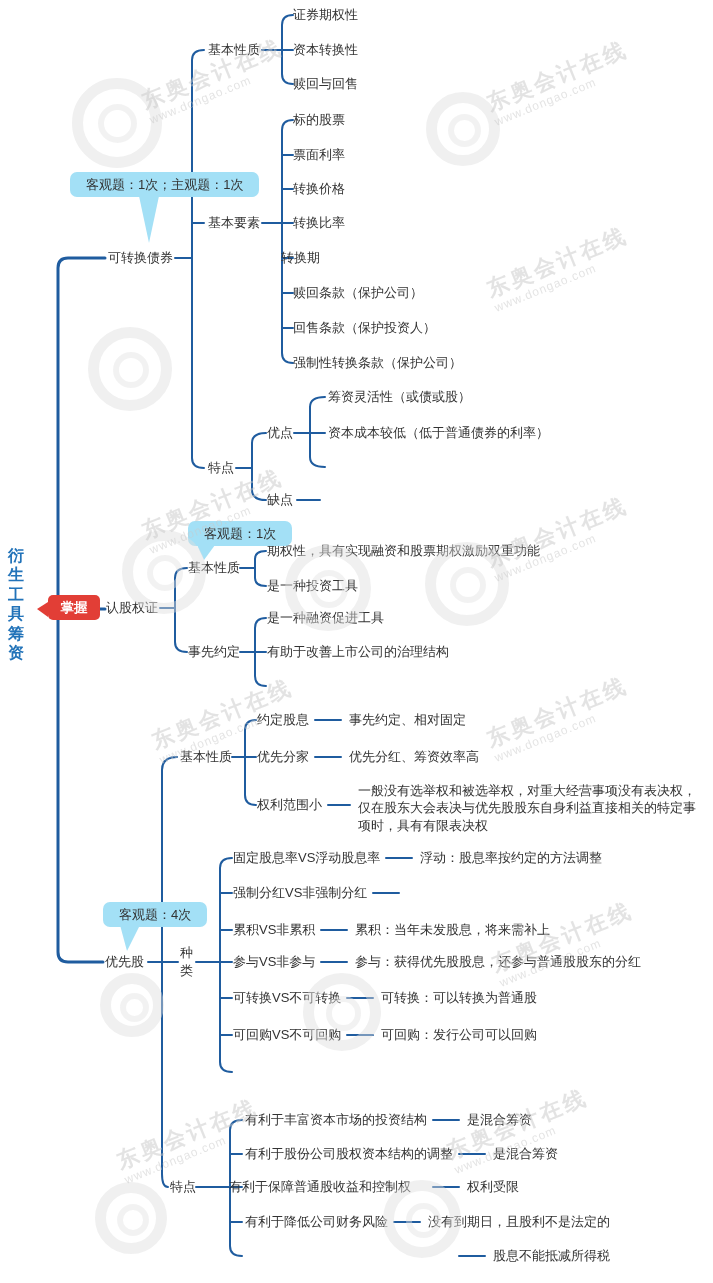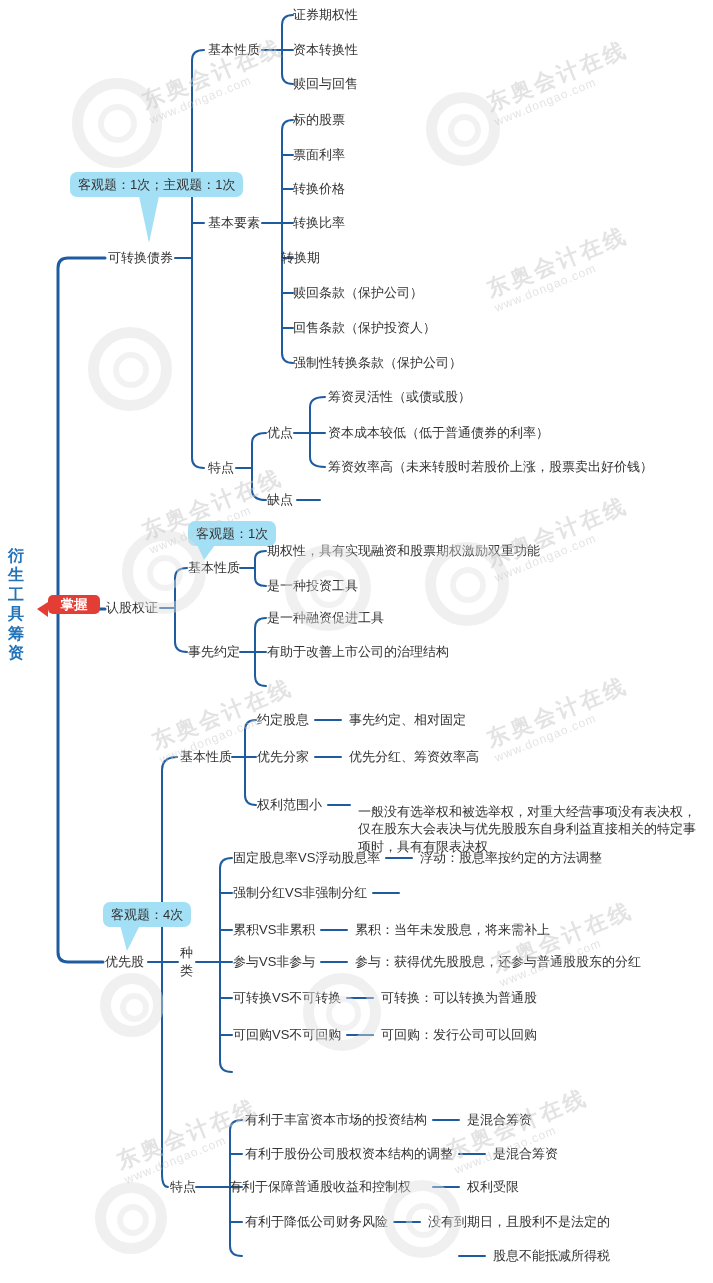--- a/index.html
+++ b/index.html
@@ -1,26 +1,26 @@
 <!DOCTYPE html>
 <html><head>
 <meta charset="utf-8">
 <style>
   html,body{margin:0;padding:0;background:#ffffff;}
   #stage{position:relative;width:713px;height:1283px;background:#ffffff;overflow:hidden;
          font-family:"Liberation Sans","DejaVu Sans",sans-serif;}
   svg.lines{position:absolute;left:0;top:0;z-index:1;}
   .n{position:absolute;z-index:2;white-space:nowrap;font-size:13px;color:#333333;line-height:18px;}
-  .n.wrap{white-space:normal;margin-top:21px;}
+  .n.wrap{white-space:normal;}
   .root-title{position:absolute;left:8px;top:546px;width:18px;z-index:2;
               font-size:16px;font-weight:bold;color:#2273b9;line-height:19.4px;
               white-space:normal;word-break:break-all;letter-spacing:1px;}
   .callout{position:absolute;z-index:3;background:#a3e0f6;color:#333333;
-           font-size:13px;line-height:17px;padding:4px 8px;border-radius:7px;white-space:nowrap;}
-  .badge{position:absolute;left:48px;top:595px;width:52px;height:19px;z-index:3;
+           font-size:13px;line-height:17px;padding:4px 16px;border-radius:7px;white-space:nowrap;}
+  .badge{position:absolute;left:48px;top:595px;width:52px;height:25px;z-index:3;
          background:#e23e36;border-radius:5px;color:#ffffff;font-size:13.5px;font-weight:bold;
          display:flex;align-items:center;justify-content:center;}
   .vlabel{position:absolute;z-index:2;width:15px;font-size:13px;color:#333333;line-height:18px;
           white-space:normal;word-break:break-all;}
   .wm{position:absolute;z-index:4;transform:rotate(-22deg);color:#c9c9c9;opacity:.5;
       pointer-events:none;text-align:left;}
   .wm .l1{font-size:22px;font-weight:bold;letter-spacing:3px;line-height:24px;}
   .wm .l2{font-size:12px;letter-spacing:1px;line-height:14px;}
   .wmc{position:absolute;z-index:4;border:11px solid #dedede;border-radius:50%;opacity:.45;
        pointer-events:none;}
@@ -78,21 +78,20 @@
   <div class="n" style="left:293px;top:180px">转换价格</div>
   <div class="n" style="left:293px;top:214px">转换比率</div>
   <div class="n" style="left:281px;top:249px">转换期</div>
   <div class="n" style="left:293px;top:284px">赎回条款（保护公司）</div>
   <div class="n" style="left:293px;top:319px">回售条款（保护投资人）</div>
   <div class="n" style="left:293px;top:354px">强制性转换条款（保护公司）</div>
   <div class="n" style="left:208px;top:459px">特点</div>
   <div class="n" style="left:267px;top:424px">优点</div>
   <div class="n" style="left:328px;top:388px">筹资灵活性（或债或股）</div>
   <div class="n" style="left:328px;top:424px">资本成本较低（低于普通债券的利率）</div>
-  <div class="n" style="left:328px;top:458px">筹资效率高（未来转股时若股价上涨，股票卖出好价钱）</div>
   <div class="n" style="left:267px;top:491px">缺点</div>
 
   <div class="n" style="left:106px;top:599px">认股权证</div>
   <div class="n" style="left:188px;top:559px">基本性质</div>
   <div class="n" style="left:267px;top:542px">期权性，具有实现融资和股票期权激励双重功能</div>
   <div class="n" style="left:267px;top:577px">是一种投资工具</div>
   <div class="n" style="left:188px;top:643px">事先约定</div>
   <div class="n" style="left:267px;top:609px">是一种融资促进工具</div>
   <div class="n" style="left:267px;top:643px">有助于改善上市公司的治理结构</div>
 

